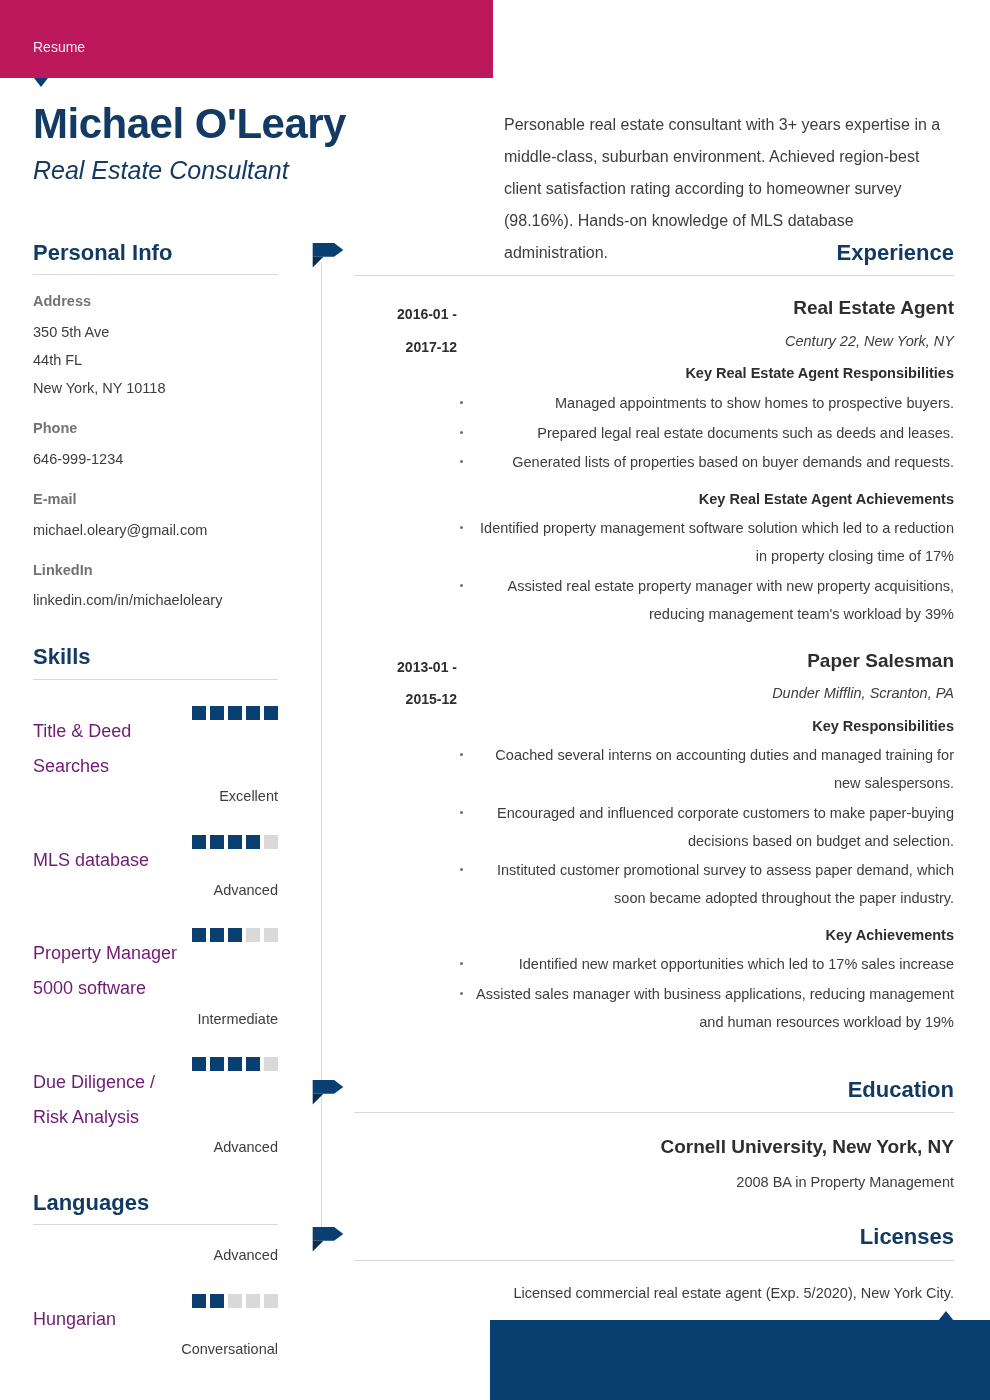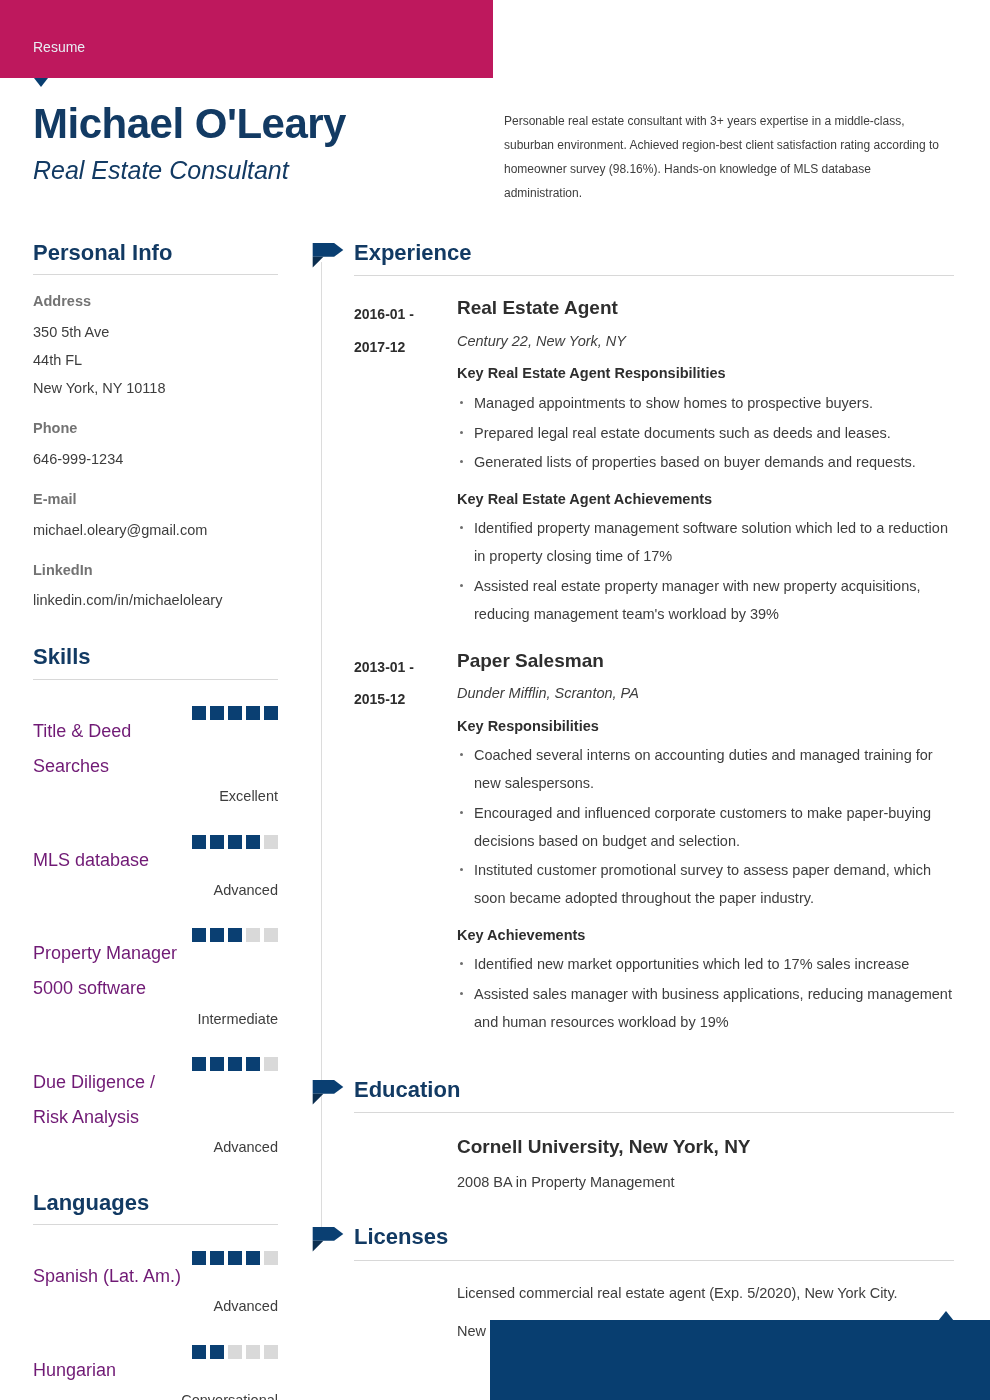--- a/index.html
+++ b/index.html
@@ -60,21 +60,21 @@
     margin-top: 8px;
     font-size: 25px;
     font-style: italic;
     color: #123a63;
     line-height: 1.2;
   }
   .summary {
     position: absolute;
     left: 504px; top: 109px;
     width: 440px;
-    font-size: 12px;
+    font-size: 16px;
     color: #3d3d3d;
     line-height: 2.0;
   }
 
   
   .left-col {
     position: absolute;
     left: 33px; top: 240px;
     width: 245px;
   }
@@ -151,21 +151,21 @@
   .sq.on { background: #0a3f72; }
   .rate-level {
     text-align: right;
     font-size: 14.5px;
     color: #3d3d3d;
     line-height: 1.7;
     width: 245px;
   }
 
   
-  .right-section { position: relative; }
+  .right-section { position: relative; text-align: right; }
   .right-head-wrap {
     position: relative;
     display: block;
   }
   .ribbon {
     position: absolute;
     left: -46px; top: 3px;
     width: 40px; height: 26px;
   }
   .right-heading {
@@ -382,30 +382,20 @@
             <div class="rate-level">Advanced</div>
           </div>
         </div>
     </div>
 
     <div class="section-left">
       <div class="left-heading">Languages</div>
       <div class="left-rule"></div>
       <div id="languages-list">
           <div class="rate-row">
-            <div class="rate-top">
-              <div class="rate-name">Spanish (Lat. Am.)</div>
-              <div class="squares">
-                <span class="sq on"></span>
-                <span class="sq on"></span>
-                <span class="sq on"></span>
-                <span class="sq on"></span>
-                <span class="sq"></span>
-              </div>
-            </div>
             <div class="rate-level">Advanced</div>
           </div>
           <div class="rate-row">
             <div class="rate-top">
               <div class="rate-name">Hungarian</div>
               <div class="squares">
                 <span class="sq on"></span>
                 <span class="sq on"></span>
                 <span class="sq"></span>
                 <span class="sq"></span>

